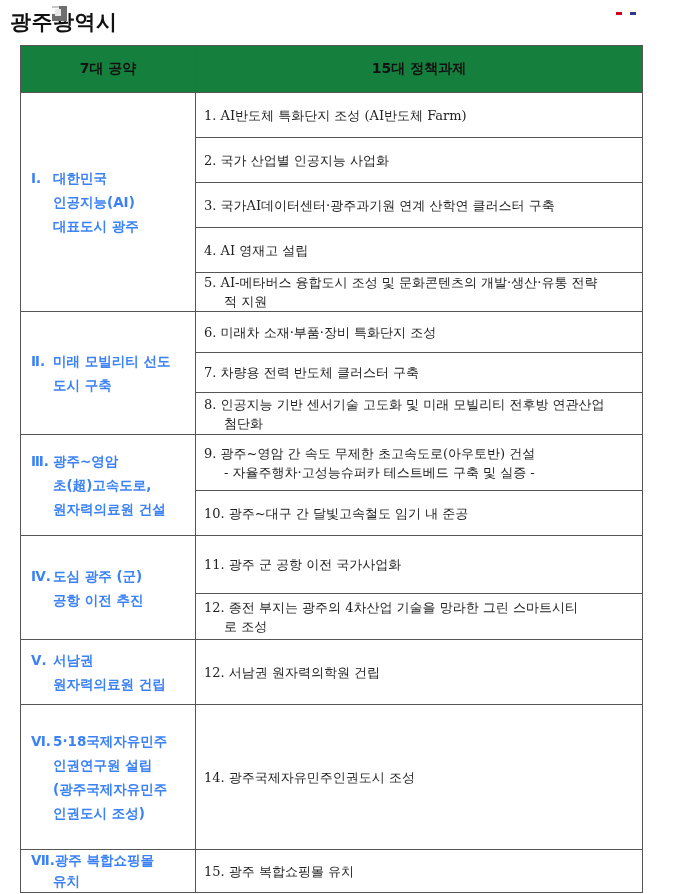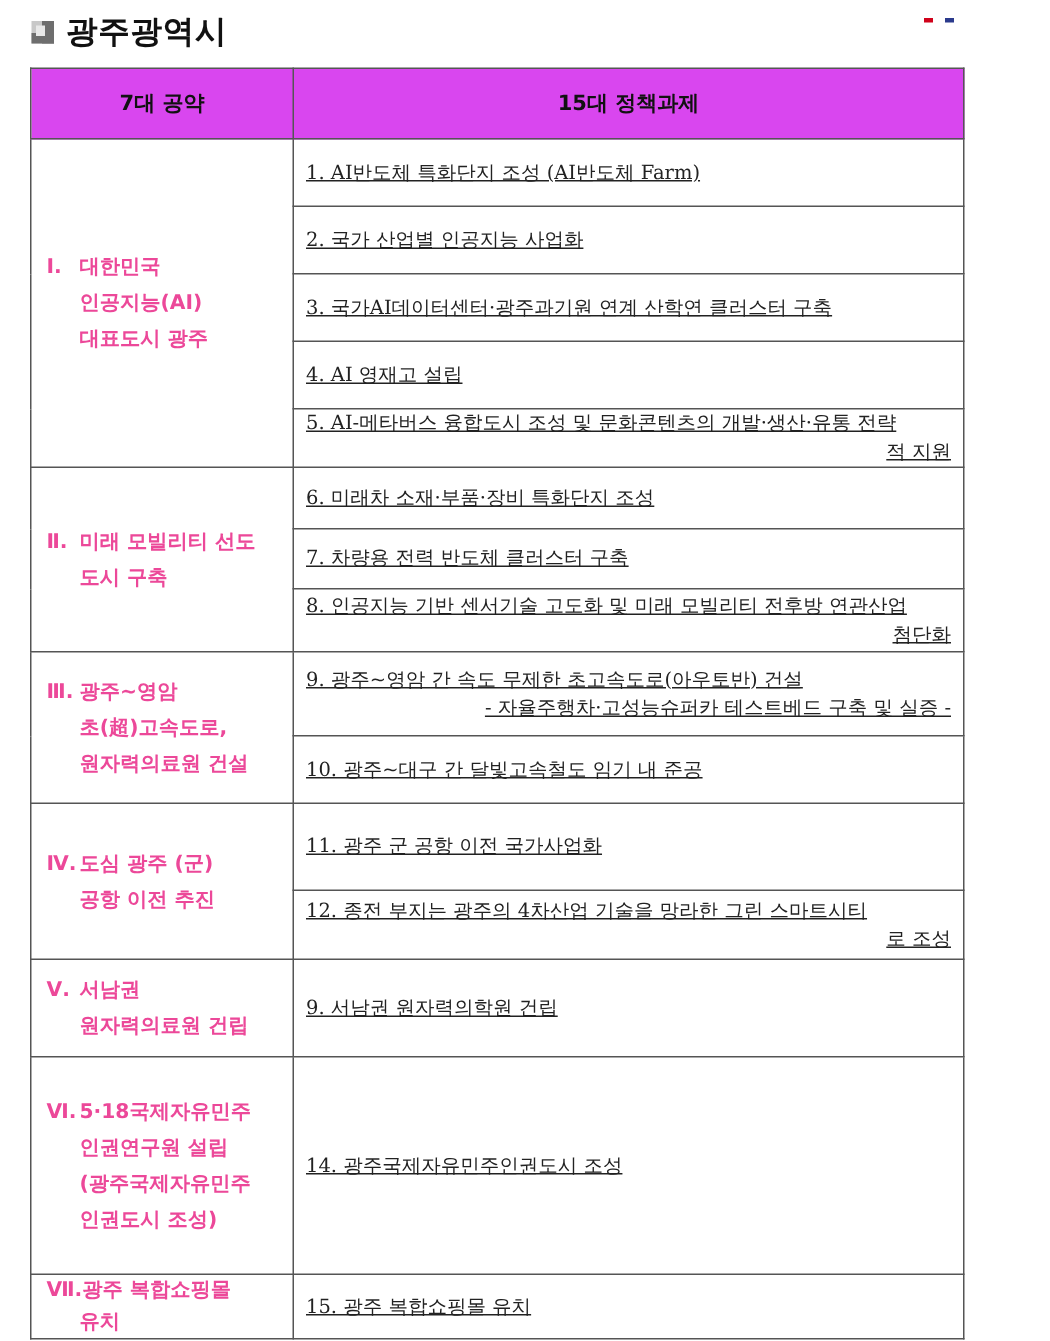--- a/index.html
+++ b/index.html
@@ -1,40 +1,40 @@
 <!DOCTYPE html>
 <html><head>
 <meta charset="utf-8">
 <style>
   html, body { margin: 0; padding: 0; background: #ffffff; }
   body { width: 700px; height: 894px; position: relative; overflow: hidden;
          font-family: "DejaVu Serif", "Liberation Serif", serif; color: #222; }
   .top-marks { position: absolute; top: 0; left: 616px; height: 3px; }
   .top-marks span { display: inline-block; width: 6px; height: 3px; margin-right: 8px; }
-  .heading { position: absolute; left: 21px; top: 6px; height: 30px; display: flex; align-items: center; }
+  .heading { position: absolute; left: 10px; top: 6px; height: 30px; display: flex; align-items: center; flex-direction: column; }
   .heading-icon { width: 15px; height: 15px; position: relative; margin-right: 8px; background: #c8c8c8; }
   .heading-icon::before { content: ""; position: absolute; left: 7px; top: 0; width: 8px; height: 15px; background: #6e6e6e; }
   .heading-icon::after { content: ""; position: absolute; left: 0; top: 8px; width: 15px; height: 7px; background: #6e6e6e; }
   .heading-icon .inner { position: absolute; left: 3px; top: 3px; width: 6px; height: 7px; background: #e8e8e8; z-index: 2; }
   .heading-title { font-family: "DejaVu Sans", "Liberation Sans", sans-serif; font-weight: bold; font-size: 21px; color: #111; letter-spacing: 0.5px; }
 
   table.policy { position: absolute; left: 20px; top: 45px; width: 622px; border-collapse: collapse;
                  border: 1.5px solid #333; table-layout: fixed; }
   table.policy td, table.policy th { border: 1px solid #555; padding: 0; }
-  table.policy th { background: #d946ef; height: 46px; font-weight: bold; font-size: 14px;
+  table.policy th { background: #15803d; height: 46px; font-weight: bold; font-size: 14px;
                     font-family: "DejaVu Sans", "Liberation Sans", sans-serif; color: #111; margin-left: 20px; }
   col.c1 { width: 175px; } col.c2 { width: 447px; }
   td.pledge { vertical-align: middle; padding: 0 6px 0 10px !important; font-family: "DejaVu Sans", "Liberation Sans", sans-serif;
-              font-weight: bold; font-size: 13.5px; line-height: 24px; color: #ec4899; border-radius: 12px; }
+              font-weight: bold; font-size: 13.5px; line-height: 24px; color: #3b82f6; border-radius: 12px; }
   .pledge-line { display: block; white-space: nowrap; }
   .pledge-line.indent { padding-left: 22px; }
   .pledge-num { display: inline-block; min-width: 22px; }
-  td.task { padding: 0 8px !important; font-size: 13px; line-height: 19px; color: #222; vertical-align: middle; text-decoration: underline; }
+  td.task { padding: 0 8px !important; font-size: 13px; line-height: 19px; color: #222; vertical-align: middle; }
   .task-line { display: block; white-space: nowrap; }
-  .task-line.indent { padding-left: 20px; text-align: right; }
+  .task-line.indent { padding-left: 20px; }
 </style>
 </head>
 <body>
 
 <div class="top-marks">
   <span style="background:#d0021b"></span><span style="background:#2b3a8c"></span>
 </div>
 
 <div class="heading">
   <div class="heading-icon">
@@ -141,21 +141,21 @@
         <span class="task-line indent">로 조성</span>
       </td>
     </tr>
 
     <tr style="height:65px">
       <td class="pledge">
         <span class="pledge-line"><span class="pledge-num">Ⅴ.</span><span>서남권</span></span>
         <span class="pledge-line indent">원자력의료원 건립</span>
       </td>
       <td class="task">
-          <span class="task-line">9. 서남권 원자력의학원 건립</span>
+          <span class="task-line">12. 서남권 원자력의학원 건립</span>
         </td>
     </tr>
 
     <tr style="height:145px">
       <td class="pledge">
         <span class="pledge-line"><span class="pledge-num">Ⅵ.</span><span>5·18국제자유민주</span></span>
         <span class="pledge-line indent">인권연구원 설립</span>
         <span class="pledge-line indent">(광주국제자유민주</span>
         <span class="pledge-line indent">인권도시 조성)</span>
       </td>

